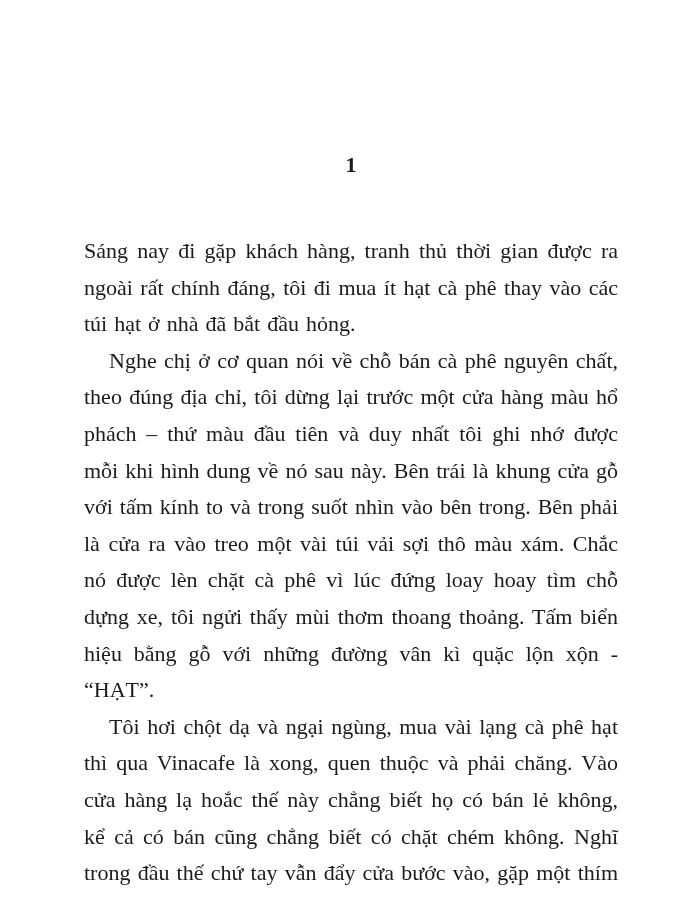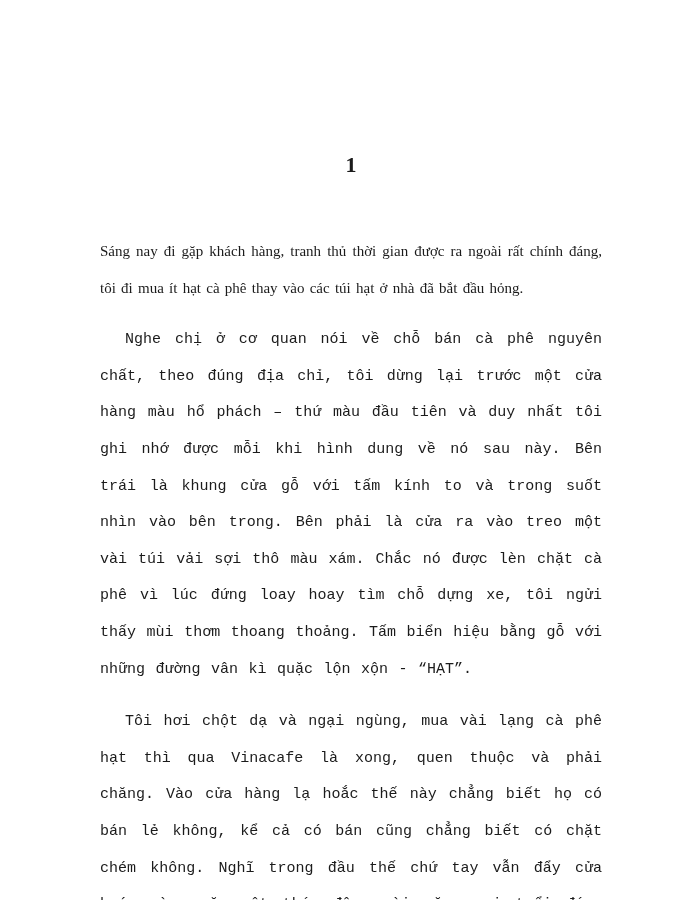--- a/index.html
+++ b/index.html
@@ -30,30 +30,29 @@
   .chapter-number {
     margin-top: 150px;
     margin-bottom: 53px;
     text-align: center;
     font-size: 22px;
     line-height: 30px;
     font-weight: bold;
     letter-spacing: 0;
   }
   p.body-para {
-    margin: 16px;
-    font-size: 15px;
+    margin: 0;
+    font-size: 22px;
     line-height: 36.6px;
     text-align: justify;
     text-justify: inter-word;
     word-spacing: 1.5px;
   }
   p.body-para.indent {
     text-indent: 25px;
-    font-family: Liberation Mono, monospace;
   }
 </style>
 </head>
 <body>
 
 <div class="page">
   <div class="text-block">
     <div class="chapter-number">1</div>
     <p class="body-para">Sáng nay đi gặp khách hàng, tranh thủ thời gian được ra ngoài rất chính đáng, tôi đi mua ít hạt cà phê thay vào các túi hạt ở nhà đã bắt đầu hỏng.</p>
     <p class="body-para indent">Nghe chị ở cơ quan nói về chỗ bán cà phê nguyên chất, theo đúng địa chỉ, tôi dừng lại trước một cửa hàng màu hổ phách – thứ màu đầu tiên và duy nhất tôi ghi nhớ được mỗi khi hình dung về nó sau này. Bên trái là khung cửa gỗ với tấm kính to và trong suốt nhìn vào bên trong. Bên phải là cửa ra vào treo một vài túi vải sợi thô màu xám. Chắc nó được lèn chặt cà phê vì lúc đứng loay hoay tìm chỗ dựng xe, tôi ngửi thấy mùi thơm thoang thoảng. Tấm biển hiệu bằng gỗ với những đường vân kì quặc lộn xộn - “HẠT”.</p>

